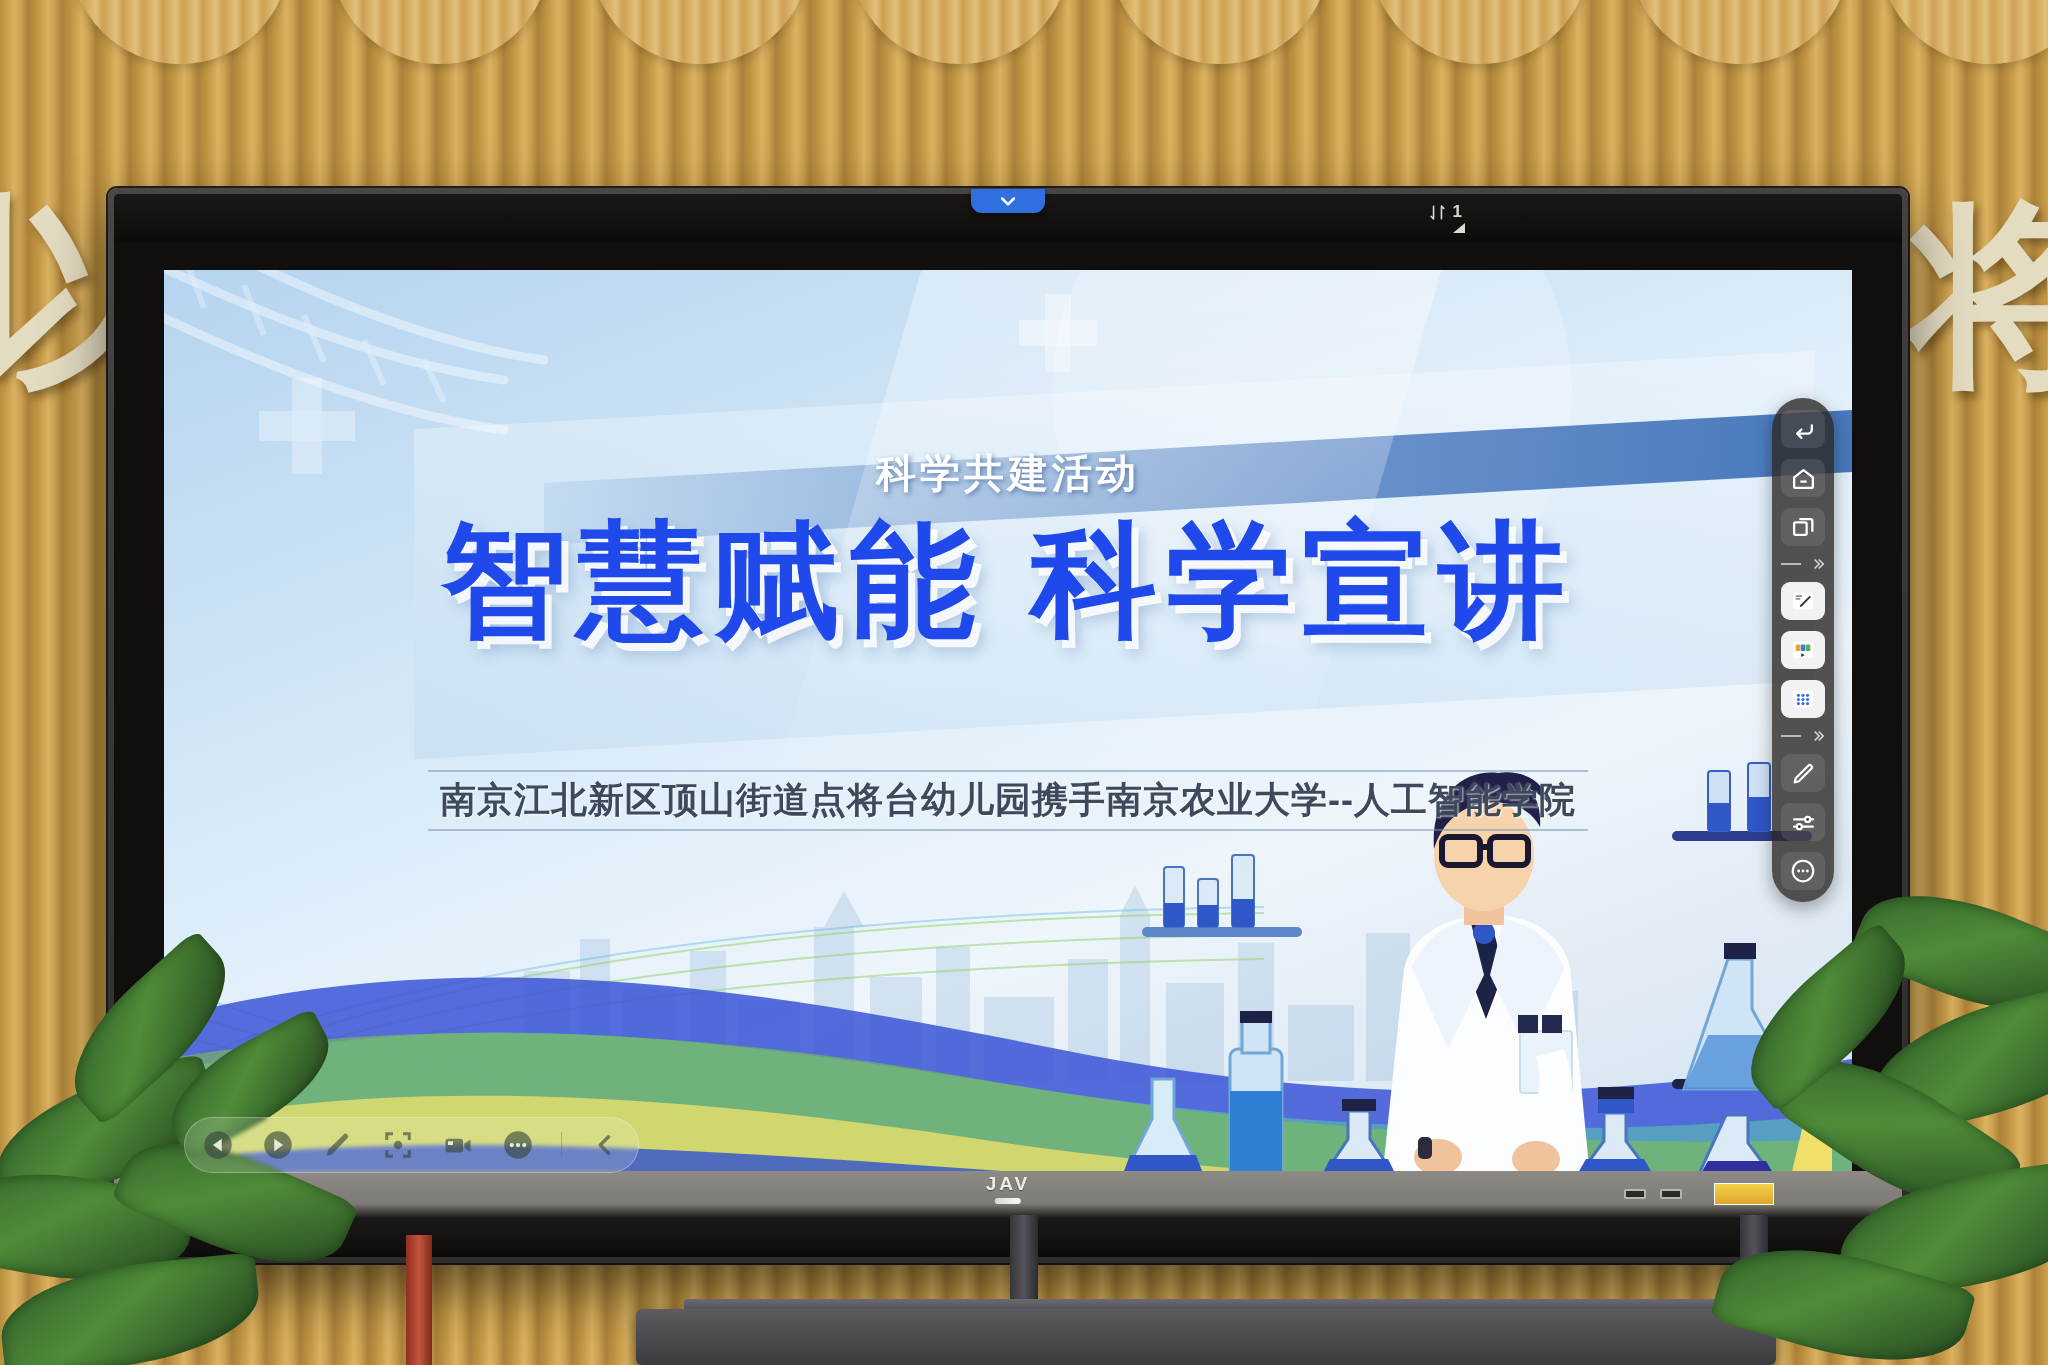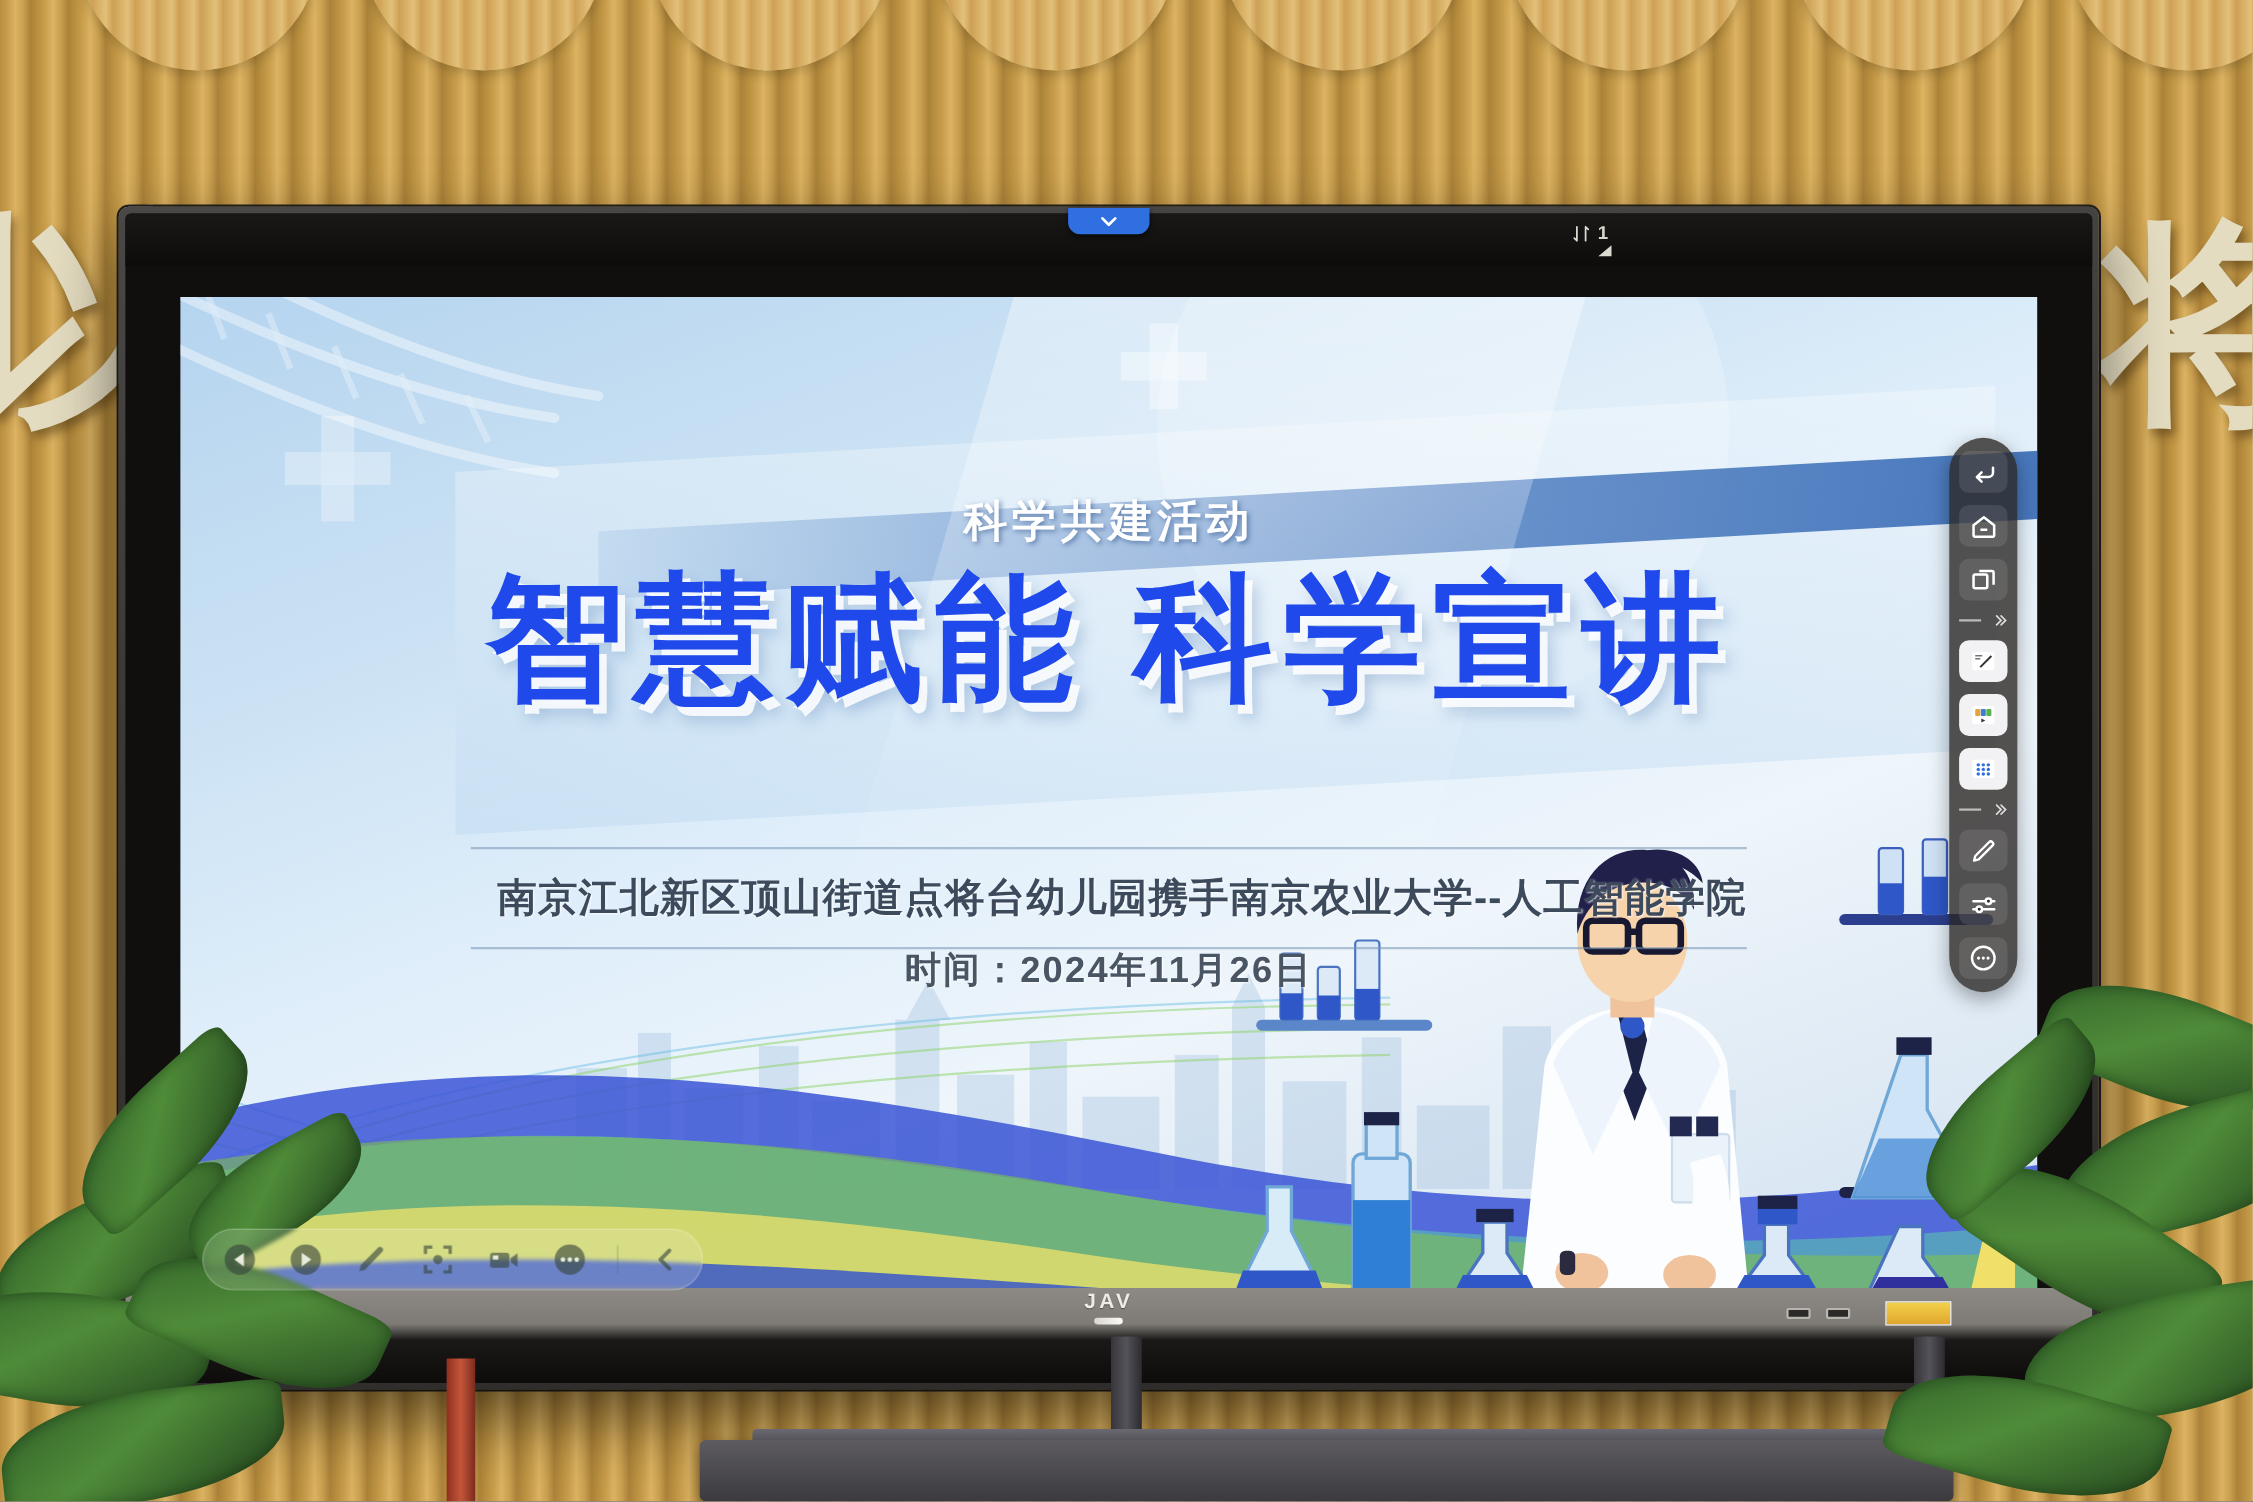--- a/index.html
+++ b/index.html
@@ -61,22 +61,22 @@
   
   .kicker { position:absolute; left:0; right:0; top:176px; text-align:center;
     color:#ffffff; font-size:40px; font-weight:700; letter-spacing:4px;
     text-shadow:2px 2px 5px rgba(20,60,120,.5); z-index:6; }
   .maintitle { position:absolute; left:0; right:0; top:228px; text-align:center; z-index:6;
     color:#1f49ea; font-size:126px; font-weight:700; letter-spacing:10px; white-space:nowrap;
     text-shadow:7px 8px 0 rgba(255,255,255,.85), 10px 12px 14px rgba(90,130,180,.40); }
   .orgline-wrap { position:absolute; left:50%; transform:translateX(-50%); top:500px; z-index:6;
     width:1160px; text-align:center; }
   .orgline { color:#3c4a5c; font-size:36px; font-weight:700; letter-spacing:1px; white-space:nowrap;
-    padding:20px 0; border-top:2px solid rgba(120,150,180,.55); border-bottom:2px solid rgba(120,150,180,.55);
-    text-shadow:1px 1px 2px rgba(255,255,255,.8);text-align:right; }
+    padding:4px 0; border-top:2px solid rgba(120,150,180,.55); border-bottom:2px solid rgba(120,150,180,.55);
+    text-shadow:1px 1px 2px rgba(255,255,255,.8); }
   .dateline { position:absolute; left:0; right:0; top:590px; text-align:center; z-index:6;
     color:#4a5564; font-size:33px; font-weight:600; letter-spacing:2px;
     text-shadow:1px 1px 2px rgba(255,255,255,.8); }
 
   
   .city { position:absolute; left:330px; bottom:118px; width:1100px; height:200px; opacity:.45; }
   
   .waves { position:absolute; left:0; bottom:0; width:100%; height:300px; }
   
   .arcs-thin { position:absolute; left:0; bottom:80px; width:1100px; height:240px; opacity:.75; }
@@ -210,21 +210,20 @@
           <div class="circlebig"></div>
           <div class="diagband"></div>
           <div class="diagband2"></div>
           <div class="lightwedge"></div>
 
           <div class="kicker">科学共建活动</div>
           <div class="maintitle">智慧赋能  科学宣讲</div>
           <div class="orgline-wrap">
             <div class="orgline">南京江北新区顶山街道点将台幼儿园携手南京农业大学--人工智能学院</div>
           </div>
-          <div class="dateline">时间：2024年11月26日</div>
 
           <svg class="city" viewBox="0 0 1100 200" preserveAspectRatio="none">
             <g fill="#7fa8cf" fill-opacity="0.55">
               <rect x="30" y="90" width="46" height="110"></rect>
                 <rect x="86" y="58" width="30" height="142"></rect>
               <rect x="128" y="108" width="54" height="92"></rect>
                 <rect x="196" y="70" width="36" height="130"></rect>
               <rect x="244" y="120" width="62" height="80"></rect>
                 <rect x="320" y="46" width="40" height="154"></rect>
               <polygon points="330,46 350,10 370,46"></polygon>

